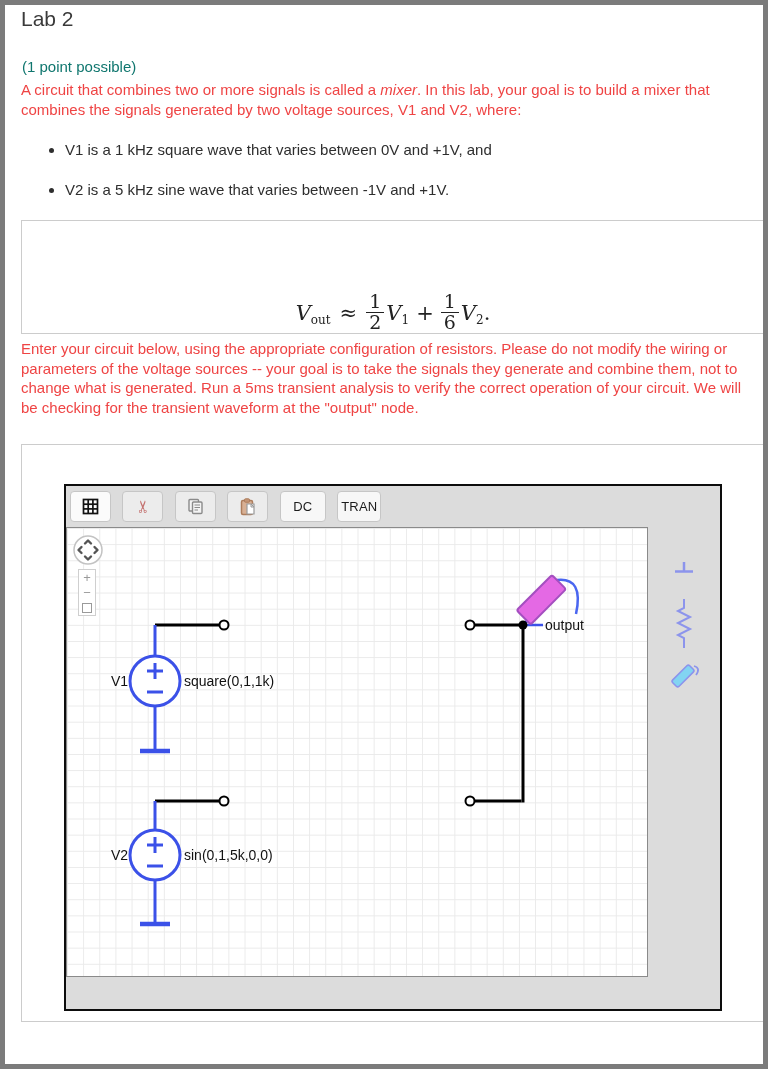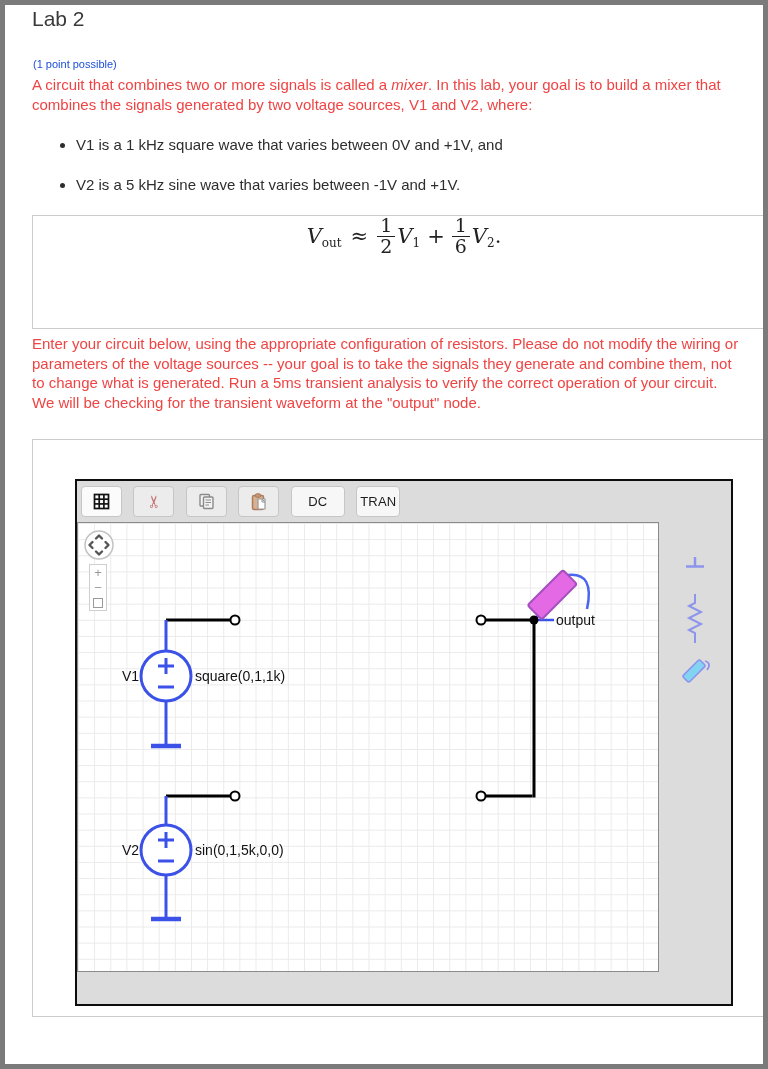--- a/index.html
+++ b/index.html
@@ -2,34 +2,34 @@
 <html><head>
 <meta charset="utf-8">
 <style>
   html,body { margin:0; padding:0; }
   .frame {
     width:768px; height:1069px; box-sizing:border-box;
     background:#7b7b7b; padding:5px;
   }
   .page {
     position:relative; width:100%; height:100%; box-sizing:border-box;
-    background:#ffffff; overflow:hidden; padding:0 23px;
+    background:#ffffff; overflow:hidden; padding:0 12px;
     font-family:"Liberation Sans", sans-serif; color:#3c3c3c;
   }
   h1.title {
     margin:2px 0 0 4px; font-size:21px; font-weight:400; color:#3a3a3a;
   }
-  .points { margin:27px 0 0 5px; font-size:11px; color:#1d4ed8; }
+  .points { margin:27px 0 0 5px; font-size:15px; color:#0f766e; }
   p.body-text { margin:5px 0 0 4px; font-size:15px; line-height:19.5px; color:#ef4444; }
   p.body-text i { font-style:italic; }
   ul.signals { margin:21px 0 0 0; padding:0 0 0 48px; font-size:15px; color:#2e2e2e; }
   ul.signals li { margin:0 0 21px 0; line-height:19px; }
   .formula-box {
     margin:14px 0 0 4px; width:744px; height:114px; box-sizing:border-box;
-    border:1px solid #cccccc; display:flex; align-items:flex-start; justify-content:center;
+    border:1px solid #cccccc; display:flex; align-items:flex-end; justify-content:center;
   }
   .formula {
     font-family:"DejaVu Serif", serif; font-size:21px; color:#222222;
     display:inline-flex; align-items:center;
   }
   .formula .mvar { font-style:italic; }
   .formula sub { font-style:normal; font-size:12px; vertical-align:-4px; line-height:0; }
   .formula .mrel { margin:0 9px; }
   .formula .mop { margin:0 7px; }
   .frac { display:inline-block; text-align:center; vertical-align:-13px; line-height:1.05; margin-right:2px; }
@@ -45,21 +45,21 @@
   }
   .toolbar { padding:5px 0 0 4px; white-space:nowrap; }
   .tb-btn {
     height:31px; width:41px; margin-right:7px; box-sizing:border-box;
     border:1px solid #c6c6c6; border-radius:4px; background:#ececec;
     display:inline-flex; align-items:center; justify-content:center;
     vertical-align:top; padding:0; cursor:pointer;
     font-family:"Liberation Sans", sans-serif;
   }
   .tb-btn.first { background:#fbfbfb; }
-  .tb-btn.text { width:54px; background:#f7f7f7; font-size:13px; color:#1c1c1c; letter-spacing:0.2px; }
+  .tb-btn.text { width:46px; background:#f7f7f7; font-size:13px; color:#1c1c1c; letter-spacing:0.2px; }
   .tb-btn.text.wide { width:44px; }
   .scissors { display:inline-block; transform:rotate(-90deg); font-size:17px; color:#c4716f; }
   .canvas {
     position:absolute; left:0px; top:41px; width:580px; height:448px;
     box-sizing:content-box; border:1px solid #8a8a8a; background:#ffffff;
     background-image:
       linear-gradient(#eaeaea 1px, transparent 1px),
       linear-gradient(90deg, #eaeaea 1px, transparent 1px);
     background-size:16.15px 16.15px;
   }

